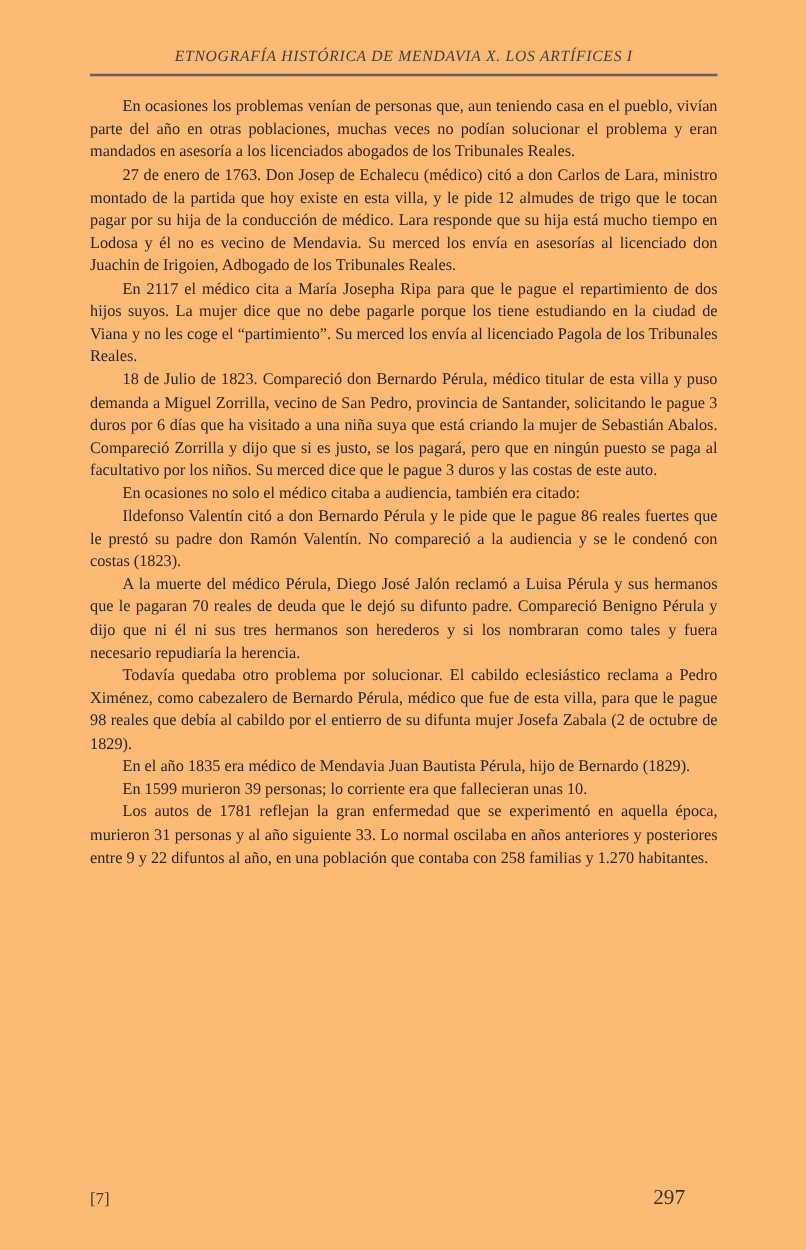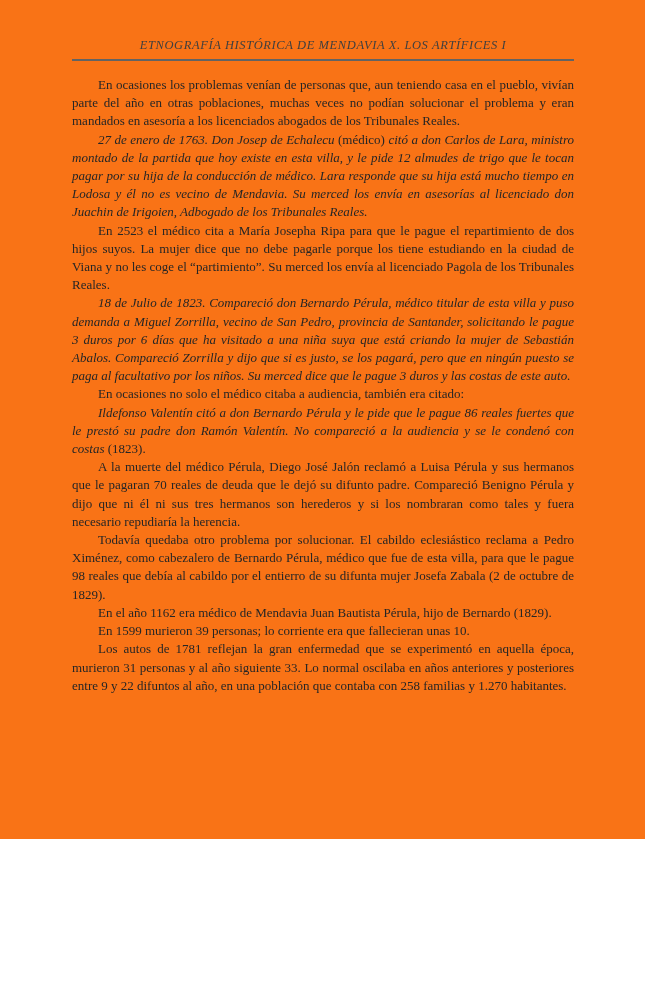--- a/index.html
+++ b/index.html
@@ -3,22 +3,22 @@
 <meta charset="utf-8">
 <style>
   html, body {
     margin: 0;
     padding: 0;
     background: #ffffff;
   }
   #page {
     position: relative;
     width: 645px;
-    height: 839px;
-    background: #f97316;
+    height: 1000px;
+    background: #fdba74;
     font-family: "Liberation Serif", "DejaVu Serif", serif;
     color: #262626;
     overflow: hidden;
   }
   #content {
     position: absolute;
     left: 72px;
     top: 38px;
     width: 502px;
   }
@@ -33,21 +33,21 @@
     margin-bottom: 15px;
   }
   .body-text p.para {
     margin: 0;
     font-size: 13px;
     line-height: 18.2px;
     text-align: justify;
     text-indent: 26px;
     color: #262626;
   }
-  .it { font-style: italic; }
+  .it { }
   .rm { font-style: normal; }
   h2.section-heading {
     font-weight: normal;
     font-size: 16.5px;
     letter-spacing: 0.6px;
     color: #4a4a4a;
     margin: 27px 0 15px 0;
   }
   .page-footer {
     position: absolute;
@@ -75,34 +75,34 @@
   <div id="content">
 
     <div class="running-head">ETNOGRAFÍA HISTÓRICA DE MENDAVIA X. LOS ARTÍFICES I</div>
 
     <div class="body-text">
 
       <p class="para"><span class="rm">En ocasiones los problemas venían de personas que, aun teniendo casa en el pueblo, vivían parte del año en otras poblaciones, muchas veces no podían solucionar el problema y eran mandados en asesoría a los licenciados abogados de los Tribunales Reales.</span></p>
 
       <p class="para"><span class="it">27 de enero de 1763. Don Josep de Echalecu </span><span class="rm">(médico)</span><span class="it"> citó a don Carlos de Lara, ministro montado de la partida que hoy existe en esta villa, y le pide 12 almudes de trigo que le tocan pagar por su hija de la conducción de médico. Lara responde que su hija está mucho tiempo en Lodosa y él no es vecino de Mendavia. Su merced los envía en asesorías al licenciado don Juachin de Irigoien, Adbogado de los Tribunales Reales.</span></p>
 
-      <p class="para"><span class="rm">En 2523 el médico cita a María Josepha Ripa para que le pague el repartimiento de dos hijos suyos. La mujer dice que no debe pagarle porque los tiene estudiando en la ciudad de Viana y no les coge el “partimiento”. Su merced los envía al licenciado Pagola de los Tribunales Reales.</span></p>
+      <p class="para"><span class="rm">En 2117 el médico cita a María Josepha Ripa para que le pague el repartimiento de dos hijos suyos. La mujer dice que no debe pagarle porque los tiene estudiando en la ciudad de Viana y no les coge el “partimiento”. Su merced los envía al licenciado Pagola de los Tribunales Reales.</span></p>
 
 
       <p class="para"><span class="it">18 de Julio de 1823. Compareció don Bernardo Pérula, médico titular de esta villa y puso demanda a Miguel Zorrilla, vecino de San Pedro, provincia de Santander, solicitando le pague 3 duros por 6 días que ha visitado a una niña suya que está criando la mujer de Sebastián Abalos. Compareció Zorrilla y dijo que si es justo, se los pagará, pero que en ningún puesto se paga al facultativo por los niños. Su merced dice que le pague 3 duros y las costas de este auto.</span></p>
 
       <p class="para"><span class="rm">En ocasiones no solo el médico citaba a audiencia, también era citado:</span></p>
 
       <p class="para"><span class="it">Ildefonso Valentín citó a don Bernardo Pérula y le pide que le pague 86 reales fuertes que le prestó su padre don Ramón Valentín. No compareció a la audiencia y se le condenó con costas </span><span class="rm">(1823).</span></p>
 
       <p class="para"><span class="rm">A la muerte del médico Pérula, Diego José Jalón reclamó a Luisa Pérula y sus hermanos que le pagaran 70 reales de deuda que le dejó su difunto padre. Compareció Benigno Pérula y dijo que ni él ni sus tres hermanos son herederos y si los nombraran como tales y fuera necesario repudiaría la herencia.</span></p>
 
       <p class="para"><span class="rm">Todavía quedaba otro problema por solucionar. El cabildo eclesiástico reclama a Pedro Ximénez, como cabezalero de Bernardo Pérula, médico que fue de esta villa, para que le pague 98 reales que debía al cabildo por el entierro de su difunta mujer Josefa Zabala (2 de octubre de 1829).</span></p>
 
-      <p class="para"><span class="rm">En el año 1162 era médico de Mendavia Juan Bautista Pérula, hijo de Bernardo (1829).</span></p>
+      <p class="para"><span class="rm">En el año 1835 era médico de Mendavia Juan Bautista Pérula, hijo de Bernardo (1829).</span></p>
 
 
       <p class="para"><span class="rm">En 1599 murieron 39 personas; lo corriente era que fallecieran unas 10.</span></p>
 
       <p class="para"><span class="rm">Los autos de 1781 reflejan la gran enfermedad que se experimentó en aquella época, murieron 31 personas y al año siguiente 33. Lo normal oscilaba en años anteriores y posteriores entre 9 y 22 difuntos al año, en una población que contaba con 258 familias y 1.270 habitantes.</span></p>
 
 
     </div>
   </div>
 

